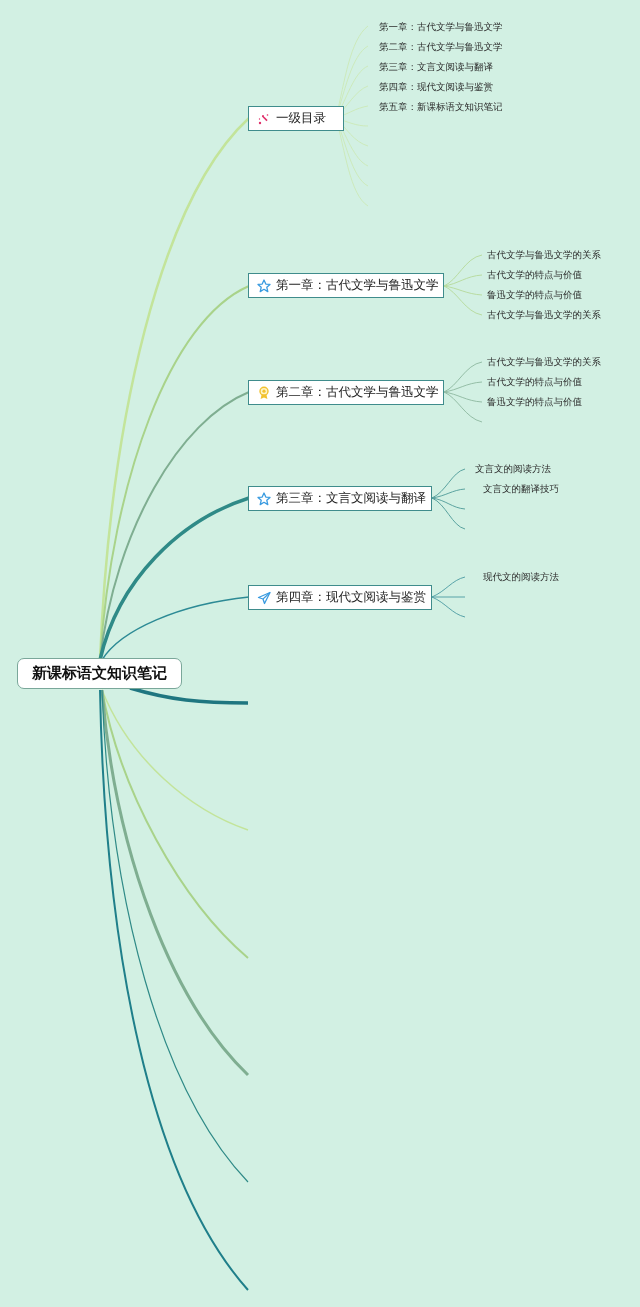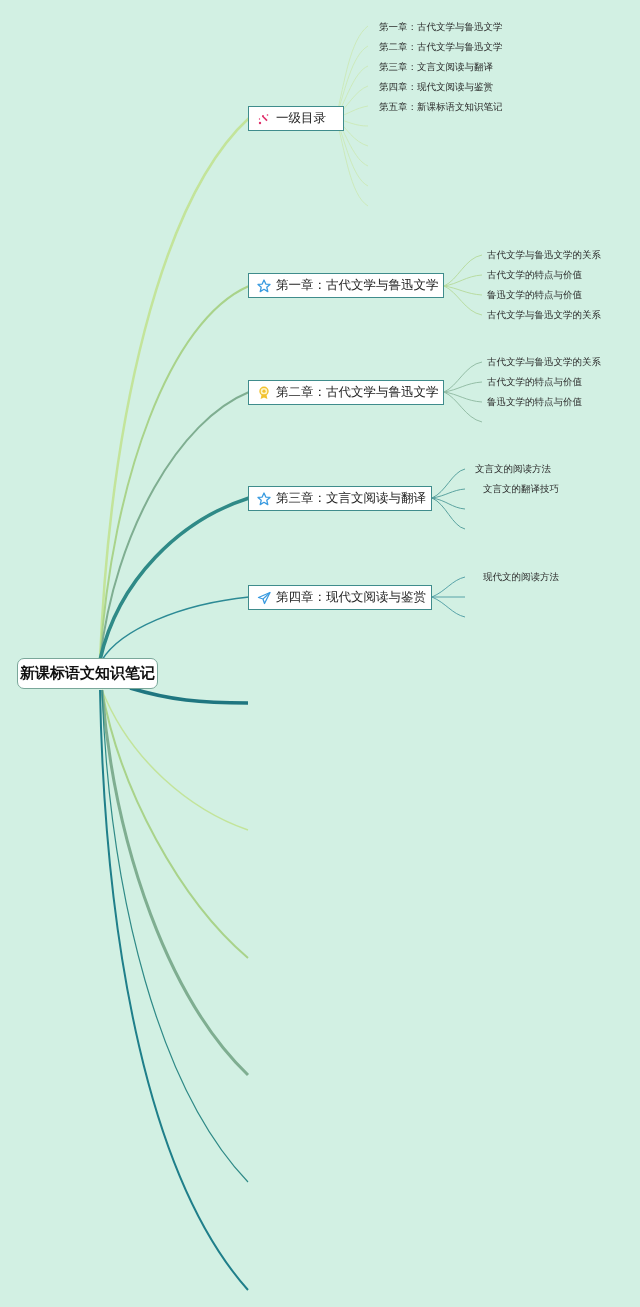--- a/index.html
+++ b/index.html
@@ -21,21 +21,21 @@
     padding: 0 8px 0 8px;
     font-size: 12.5px; color: #222;
     white-space: nowrap;
     cursor: pointer;
   }
   .node .icon { width: 14px; height: 14px; margin-right: 5px; display: inline-block; }
   .node .icon svg { width: 14px; height: 14px; display: block; }
   .root {
     position: absolute;
     left: 17px; top: 658px;
-    width: 141px; height: 31px;
+    width: 165px; height: 31px;
     background: #ffffff;
     border: 1.5px solid #7aa79a;
     border-radius: 7px;
     box-sizing: border-box;
     display: flex; align-items: center; justify-content: center;
     font-size: 15px; font-weight: bold; color: #111;
     white-space: nowrap; cursor: pointer;
   }
   .leaf {
     position: absolute;

